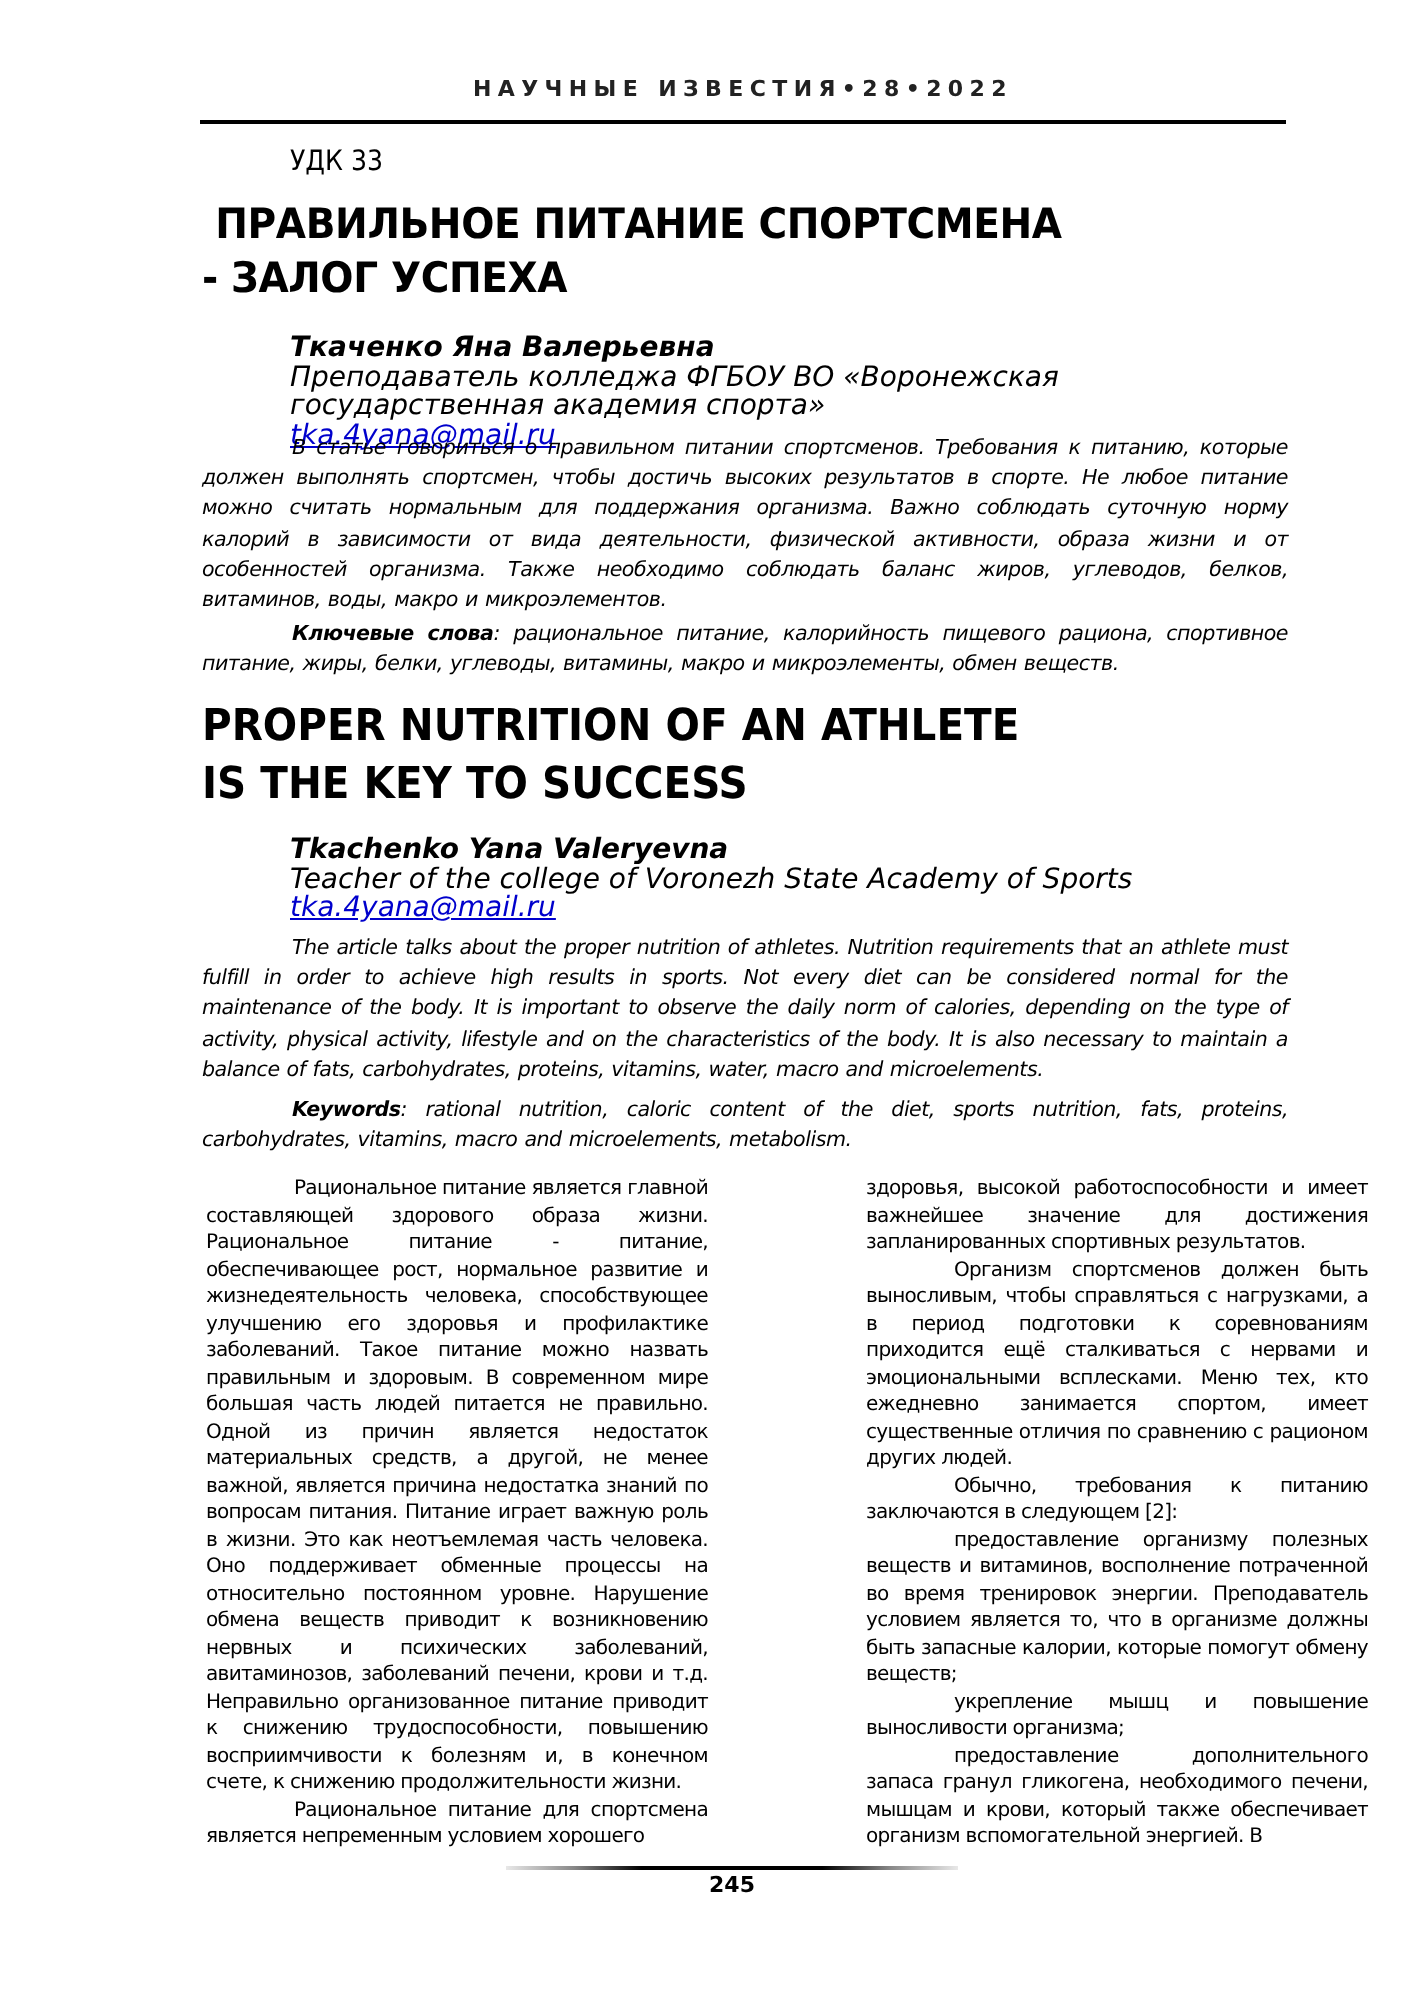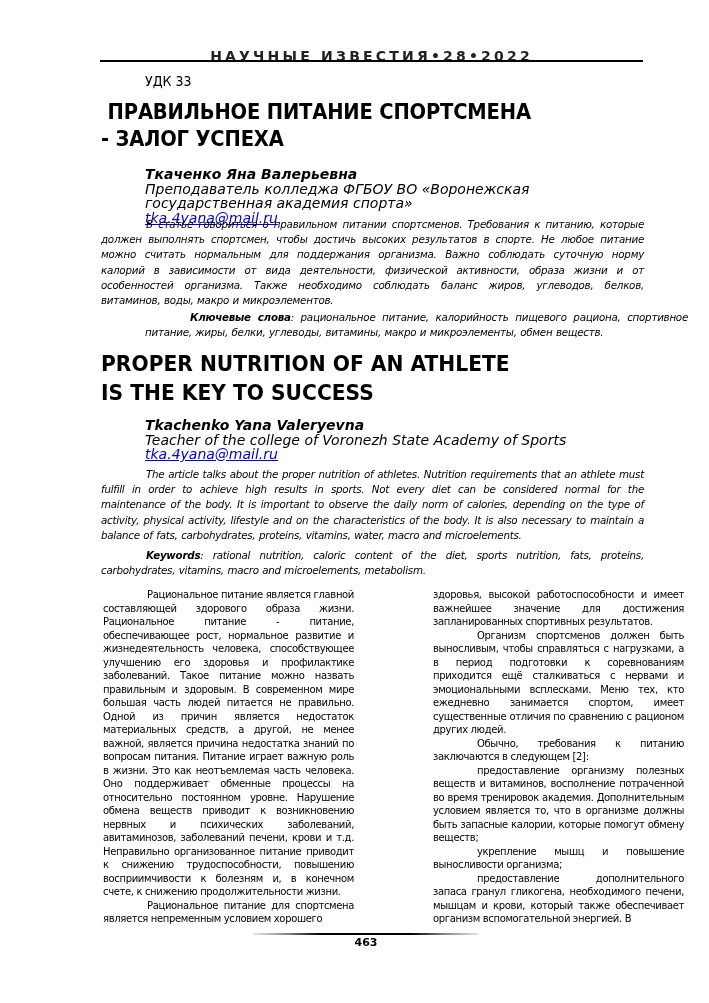--- a/index.html
+++ b/index.html
@@ -1,34 +1,34 @@
 <!DOCTYPE html>
 <html><head>
   <meta charset="utf-8">
   <style>
     html, body { margin: 0; padding: 0; background: #ffffff; }
     body { width: 709px; height: 1003px; position: relative; overflow: hidden; color: #000; font-family: "DejaVu Sans", sans-serif; }
     .page { position: absolute; left: 0; top: 0; width: 709px; height: 1003px; }
 
-    .running-header { position: absolute; left: 100px; top: 48px; width: 543px; text-align: center; font-size: 14px; font-weight: bold; letter-spacing: 3.2px; color: #222; font-family: "DejaVu Sans", sans-serif; }
+    .running-header { position: absolute; left: 100px; top: 38px; width: 543px; text-align: center; font-size: 11px; font-weight: bold; letter-spacing: 3.2px; color: #222; font-family: "DejaVu Sans", sans-serif; }
     .header-rule { position: absolute; left: 100px; top: 60px; width: 543px; height: 2px; background: #000; }
 
     .udk { position: absolute; left: 145px; top: 73px; font-size: 14px; font-family: "DejaVu Sans Condensed", "DejaVu Sans", sans-serif; }
 
     .title-ru { position: absolute; left: 101px; top: 99px; width: 520px; font-size: 21px; line-height: 27px; font-weight: bold; font-family: "DejaVu Sans", sans-serif; transform: scaleX(0.93); transform-origin: left top; white-space: pre; letter-spacing: -0.2px; }
 
     .author-block { position: absolute; left: 145px; width: 500px; font-size: 14px; line-height: 14.5px; font-style: italic; font-family: "DejaVu Sans", sans-serif; }
     .author-block .name { font-weight: bold; }
     .author-block a { color: #0000cc; text-decoration: underline; }
     .author-ru { top: 167px; }
     .author-en { top: 418px; }
 
     .abstract { position: absolute; left: 101px; width: 543px; font-size: 10.3px; line-height: 15.2px; font-style: italic; text-align: justify; text-indent: 45px; font-family: "DejaVu Sans", sans-serif; letter-spacing: -0.25px; word-spacing: 0.5px; }
     .abstract-ru { top: 217px; }
-    .keywords-ru { top: 310px; margin-left: 44px; }
+    .keywords-ru { top: 310px; }
     .abstract-en { top: 467px; }
     .keywords-en { top: 548px; }
     .kw-label { font-weight: bold; }
 
     .title-en { position: absolute; left: 101px; top: 349px; width: 540px; font-size: 22px; line-height: 29px; font-weight: bold; font-family: "DejaVu Sans", sans-serif; transform: scaleX(0.92); transform-origin: left top; white-space: pre; }
 
     .col { position: absolute; top: 588px; width: 251px; font-size: 10px; line-height: 13.5px; text-align: justify; font-family: "DejaVu Sans", sans-serif; letter-spacing: -0.35px; }
     .col-left { left: 103px; }
     .col-right { left: 392px; margin-left: 41px; }
     .col p { margin: 0; text-indent: 44px; }
@@ -75,20 +75,20 @@
 
   <div class="col col-left">
     <p> Рациональное питание является главной составляющей здорового образа жизни. Рациональное питание - питание, обеспечивающее рост, нормальное развитие и жизнедеятельность человека, способствующее улучшению его здоровья и профилактике заболеваний. Такое питание можно назвать правильным и здоровым. В современном мире большая часть людей питается не правильно. Одной из причин является недостаток материальных средств, а другой, не менее важной, является причина недостатка знаний по вопросам питания. Питание играет важную роль в жизни. Это как неотъемлемая часть человека. Оно поддерживает обменные процессы на относительно постоянном уровне. Нарушение обмена веществ приводит к возникновению нервных и психических заболеваний, авитаминозов, заболеваний печени, крови и т.д. Неправильно организованное питание приводит к снижению трудоспособности, повышению восприимчивости к болезням и, в конечном счете, к снижению продолжительности жизни.</p>
     <p>Рациональное питание для спортсмена является непременным условием хорошего</p>
   </div>
 
   <div class="col col-right">
     <p class="cont">здоровья, высокой работоспособности и имеет важнейшее значение для достижения запланированных спортивных результатов.</p>
     <p>Организм спортсменов должен быть выносливым, чтобы справляться с нагрузками, а в период подготовки к соревнованиям приходится ещё сталкиваться с нервами и эмоциональными всплесками. Меню тех, кто ежедневно занимается спортом, имеет существенные отличия по сравнению с рационом других людей.</p>
     <p>Обычно, требования к питанию заключаются в следующем [2]:</p>
-    <p>предоставление организму полезных веществ и витаминов, восполнение потраченной во время тренировок академия. Дополнительным условием является то, что в организме должны быть запасные калории, которые помогут обмену веществ;</p>
+    <p>предоставление организму полезных веществ и витаминов, восполнение потраченной во время тренировок энергии. Преподаватель условием является то, что в организме должны быть запасные калории, которые помогут обмену веществ;</p>
     <p>укрепление мышц и повышение выносливости организма;</p>
     <p>предоставление дополнительного запаса гранул гликогена, необходимого печени, мышцам и крови, который также обеспечивает организм вспомогательной энергией. В</p>
   </div>
 
   <div class="footer-rule"></div>
-  <div class="page-number">463</div>
+  <div class="page-number">245</div>
 </div>
 
 </body></html>

